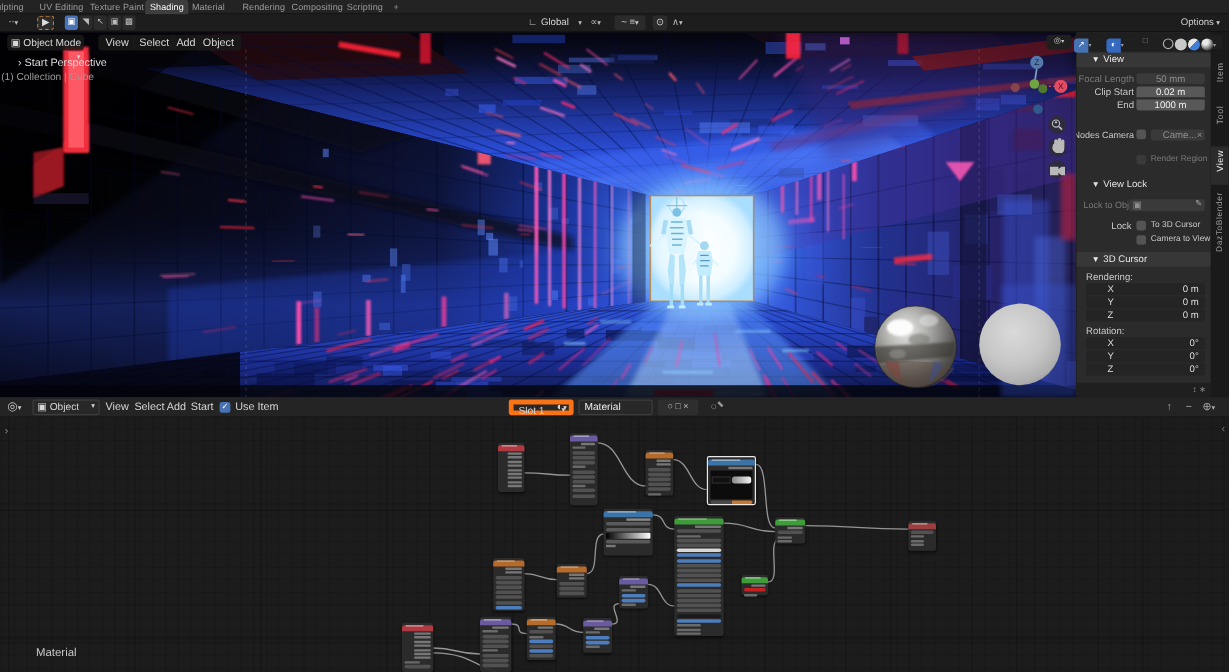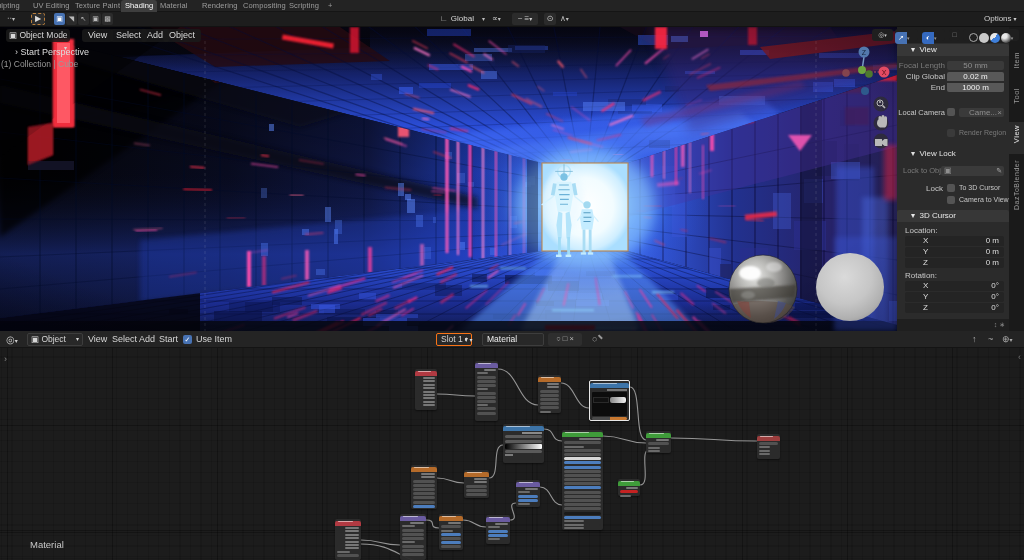--- a/index.html
+++ b/index.html
@@ -714,39 +714,39 @@
   </svg>
 </div>
 
 <div id="npanel">
   <div style="position:absolute;left:0;top:0;width:112px;height:16px;background:#1f1f1f"></div>
   <div style="position:absolute;left:0;top:292px;width:112px;height:12px;background:#1f1f1f"></div>
   <div style="position:absolute;right:4px;top:294px;color:#888;font-size:7px">↕ ∗</div>
   <div class="phead" style="top:17px">▾&nbsp; View</div>
   <div class="plabel pgray" style="top:34px;right:64px">Focal Length</div>
   <div class="pfieldd" style="top:34px;left:50px;width:57px;height:9px">50 mm</div>
-  <div class="plabel" style="top:45px;right:64px">Clip Global</div>
+  <div class="plabel" style="top:45px;right:64px">Clip Start</div>
   <div class="pfield" style="top:45px;left:50px;width:57px;height:9px;border-radius:2px 2px 0 0">0.02 m</div>
   <div class="plabel" style="top:56px;right:64px">End</div>
   <div class="pfield" style="top:55.5px;left:50px;width:57px;height:9px;border-radius:0 0 2px 2px">1000 m</div>
-  <div class="plabel" style="top:81px;right:64px;font-size:7.5px">Local Camera</div>
+  <div class="plabel" style="top:81px;right:64px;font-size:7.5px">Nodes Camera</div>
   <div class="pcheck" style="top:81px;left:50px"></div>
   <div class="pfieldd" style="top:81px;left:62px;width:45px;height:9px;text-align:left;padding-left:10px">Came... <span style="float:right;margin-right:2px">×</span></div>
   <div class="pcheck" style="top:102px;left:50px;background:#3a3a3a"></div>
   <div class="plabel pgray" style="top:102px;left:62px;text-align:left;font-size:7px">Render Region</div>
   <div class="plabel" style="top:122px;left:14px;text-align:left;color:#e0e0e0">▾&nbsp; View Lock</div>
   <div class="plabel pgray" style="top:139px;left:6px;text-align:left;font-size:7.5px">Lock to Obj...</div>
   <div class="pfieldd" style="top:139px;left:44px;width:63px;height:10px;text-align:left;padding-left:3px">▣<span style="float:right;margin-right:2px;color:#aaa;font-size:7px">✎</span></div>
   <div class="plabel" style="top:157px;right:66px">Lock</div>
   <div class="pcheck" style="top:157px;left:50px"></div>
   <div class="plabel" style="top:157px;left:62px;text-align:left;font-size:7px">To 3D Cursor</div>
   <div class="pcheck" style="top:169px;left:50px"></div>
   <div class="plabel" style="top:169px;left:62px;text-align:left;font-size:7px">Camera to View</div>
   <div class="phead" style="top:183px">▾&nbsp; 3D Cursor</div>
-  <div class="plabel" style="top:199px;left:8px;text-align:left">Location:</div>
+  <div class="plabel" style="top:199px;left:8px;text-align:left">Rendering:</div>
   <div class="pnum" style="top:209px;left:8px;width:99px;height:10px;border-radius:2px 2px 0 0"><span style="margin-left:18px">X</span><span style="float:right;margin-right:5px">0 m</span></div>
   <div class="pnum" style="top:220px;left:8px;width:99px;height:10px"><span style="margin-left:18px">Y</span><span style="float:right;margin-right:5px">0 m</span></div>
   <div class="pnum" style="top:231px;left:8px;width:99px;height:10px;border-radius:0 0 2px 2px"><span style="margin-left:18px">Z</span><span style="float:right;margin-right:5px">0 m</span></div>
   <div class="plabel" style="top:244px;left:8px;text-align:left">Rotation:</div>
   <div class="pnum" style="top:254px;left:8px;width:99px;height:10px;border-radius:2px 2px 0 0"><span style="margin-left:18px">X</span><span style="float:right;margin-right:5px">0°</span></div>
   <div class="pnum" style="top:265px;left:8px;width:99px;height:10px"><span style="margin-left:18px">Y</span><span style="float:right;margin-right:5px">0°</span></div>
   <div class="pnum" style="top:276px;left:8px;width:99px;height:10px;border-radius:0 0 2px 2px"><span style="margin-left:18px">Z</span><span style="float:right;margin-right:5px">0°</span></div>
 </div>
 <div id="tabstrip">
   <div class="vtab" style="top:25px">
@@ -765,21 +765,21 @@
 
 <div id="shead">
   <div class="menu" style="left:6px;color:#ccc;font-size:10px">◎<span style="font-size:6px">▾</span></div>
   <div class="menu" style="left:27px;width:56px;height:13px;top:2px;background:#282828;border:1px solid #3d3d3d;border-radius:2px;line-height:11px;padding-left:3px;font-size:8.5px">▣ Object<span style="float:right;margin-right:3px;font-size:6px">▾</span></div>
   <div class="menu" style="left:88px">View</div>
   <div class="menu" style="left:112px">Select</div>
   <div class="menu" style="left:139px">Add</div>
   <div class="menu" style="left:159px">Start</div>
   <div class="menu" style="left:183px;top:4px;width:9px;height:9px;background:#4772b3;border-radius:2px;line-height:9px;text-align:center;color:#fff;font-size:7px">✓</div>
   <div class="menu" style="left:196px">Use Item</div>
-  <div class="menu" style="left:436px;width:36px;height:13px;top:2px;background:#282828;border:1px solid #f97316;border-radius:2px;line-height:11px;padding-left:4px;font-size:8.5px">Slot 1<span style="float:right;margin-right:3px;font-size:6px">▾</span></div>
+  <div class="menu" style="left:424px;width:54px;height:13px;top:2px;background:#282828;border:4px solid #f97316;border-radius:2px;line-height:11px;padding-left:4px;font-size:8.5px">Slot 1<span style="float:right;margin-right:3px;font-size:6px">▾</span></div>
   <div class="menu" style="left:464px;font-size:9px">◐<span style="font-size:6px">▾</span></div>
   <div class="menu" style="left:482px;width:62px;height:13px;top:2px;background:#282828;border:1px solid #3d3d3d;border-radius:2px;line-height:11px;padding-left:4px;font-size:8.5px;color:#eee">Material</div>
   <div class="menu" style="left:548px;width:34px;height:13px;top:2px;background:#2e2e2e;border-radius:2px;line-height:11px;text-align:center;font-size:7.5px;color:#bbb">○ □ ×</div>
   <div class="menu" style="left:592px;color:#999;font-size:9px">○<span style="position:absolute;left:6px;top:5px;width:5px;height:1.5px;background:#999;transform:rotate(45deg)"></span></div>
   <div class="menu" style="left:972px;color:#aaa;font-size:9px">↑</div>
   <div class="menu" style="left:988px;color:#aaa;font-size:9px">~</div>
   <div class="menu" style="left:1002px;color:#aaa;font-size:9px">⊕<span style="font-size:6px">▾</span></div>
 </div>
 
 <div id="neditor">

